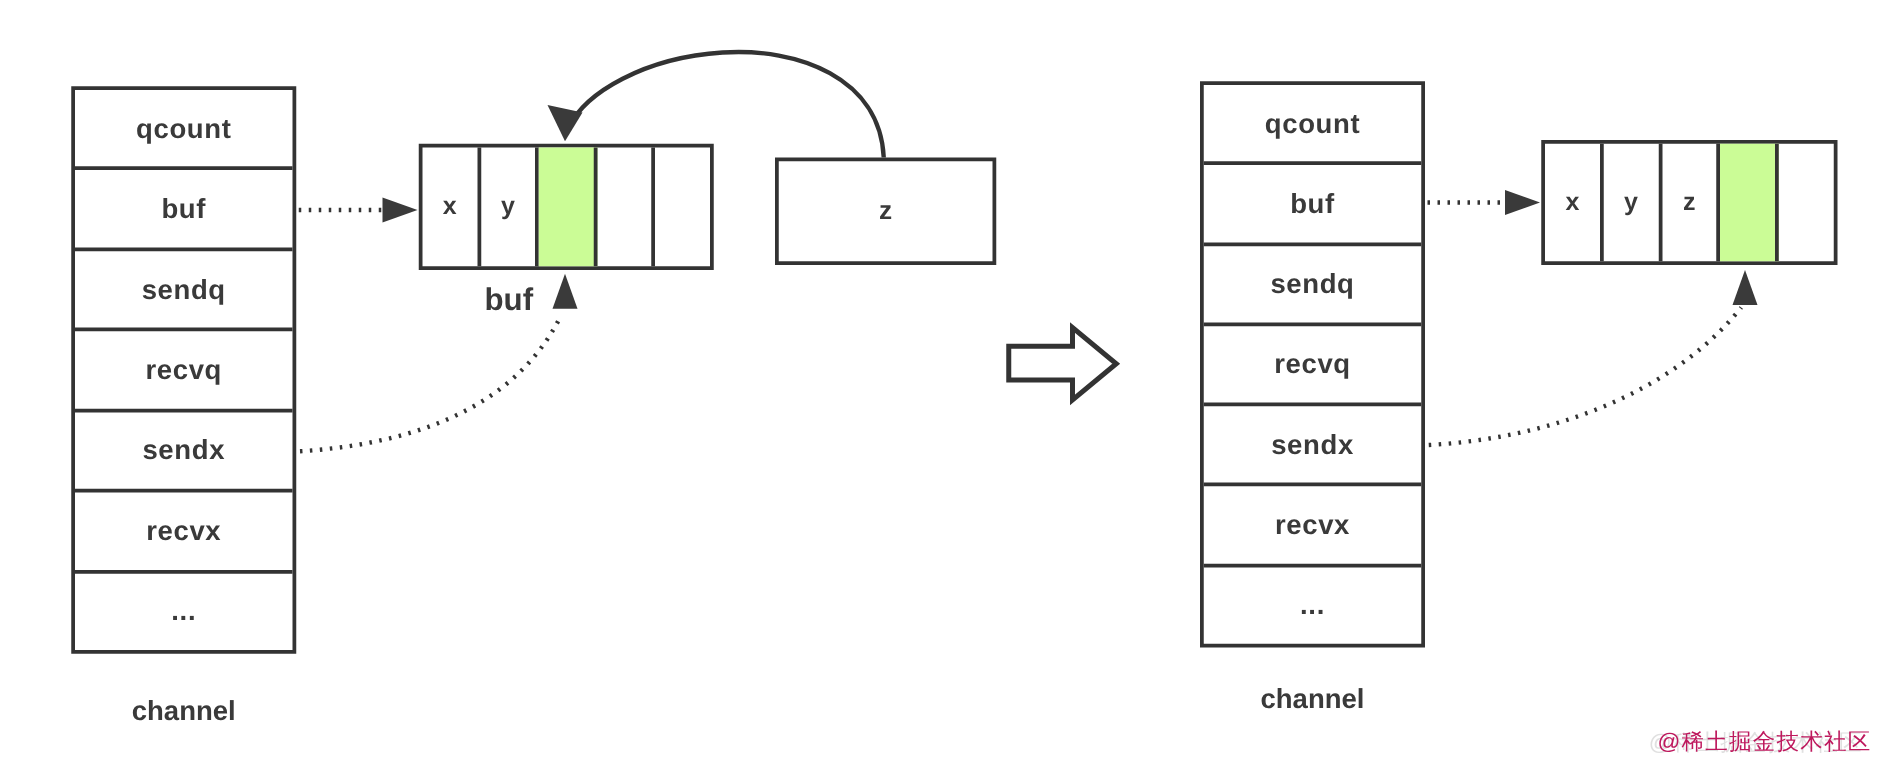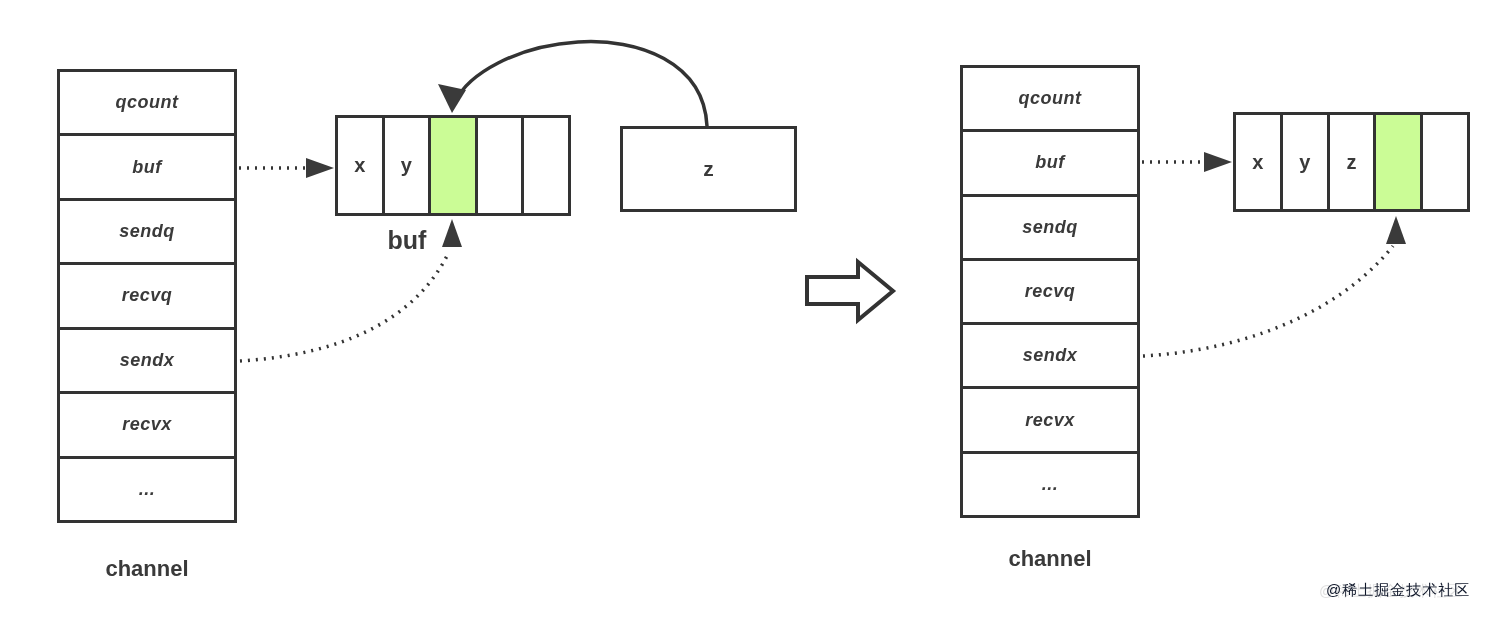--- a/index.html
+++ b/index.html
@@ -6,23 +6,22 @@
   body{
     width:1512px;height:621px;background:#ffffff;position:relative;overflow:hidden;
     font-family:"Liberation Sans","DejaVu Sans",sans-serif;
   }
   .struct{
     position:absolute;width:180px;border:3px solid #333;box-sizing:border-box;
     display:flex;flex-direction:column;background:#fff;
   }
   .struct .row{
     flex:1;display:flex;align-items:center;justify-content:center;
-    border-bottom:3px solid #333;font-size:18px;font-weight:bold;color:#3a3a3a;
+    border-bottom:3px solid #333;font-size:22px;font-weight:bold;color:#3a3a3a;
     letter-spacing:.5px;
-    font-style:italic;
   }
   .struct .row:last-child{border-bottom:none;}
   #left-struct{left:57px;top:69px;height:454px;}
   #right-struct{left:960px;top:65px;height:453px;}
   .caption{
     position:absolute;font-size:22px;font-weight:bold;color:#3a3a3a;text-align:center;
   }
   #left-channel-caption{left:57px;top:556px;width:180px;}
   #right-channel-caption{left:960px;top:546px;width:180px;}
   .buffer{
@@ -37,21 +36,21 @@
   .buffer .cell:last-child{border-right:none;}
   .cell.highlight{background:#cbfc96;}
   #buf-caption{left:376px;top:226px;width:62px;font-size:25px;}
   #z-box{
     position:absolute;left:620px;top:126px;width:177px;height:86px;
     border:3px solid #333;box-sizing:border-box;background:#fff;
     display:flex;align-items:center;justify-content:center;
     font-size:21px;font-weight:bold;color:#3a3a3a;
   }
   #watermark{
-    position:absolute;left:1326px;top:581px;font-size:15px;color:#0f172a;
+    position:absolute;left:1326px;top:581px;font-size:18px;color:#be185d;
     letter-spacing:1px;white-space:nowrap;text-shadow:-7px 1px 0 #e0e0e0;
   }
   svg.overlay{position:absolute;left:0;top:0;pointer-events:none;}
   .solid-line{fill:none;stroke:#333;stroke-width:3.5;}
   .dotted-line{fill:none;stroke:#333;stroke-width:3.5;stroke-dasharray:2 6;}
   .arrowhead{fill:#3a3a3a;stroke:none;}
   .hollow-arrow{fill:#fff;stroke:#333;stroke-width:4;stroke-linejoin:miter;}
 </style>
 </head>
 <body>

